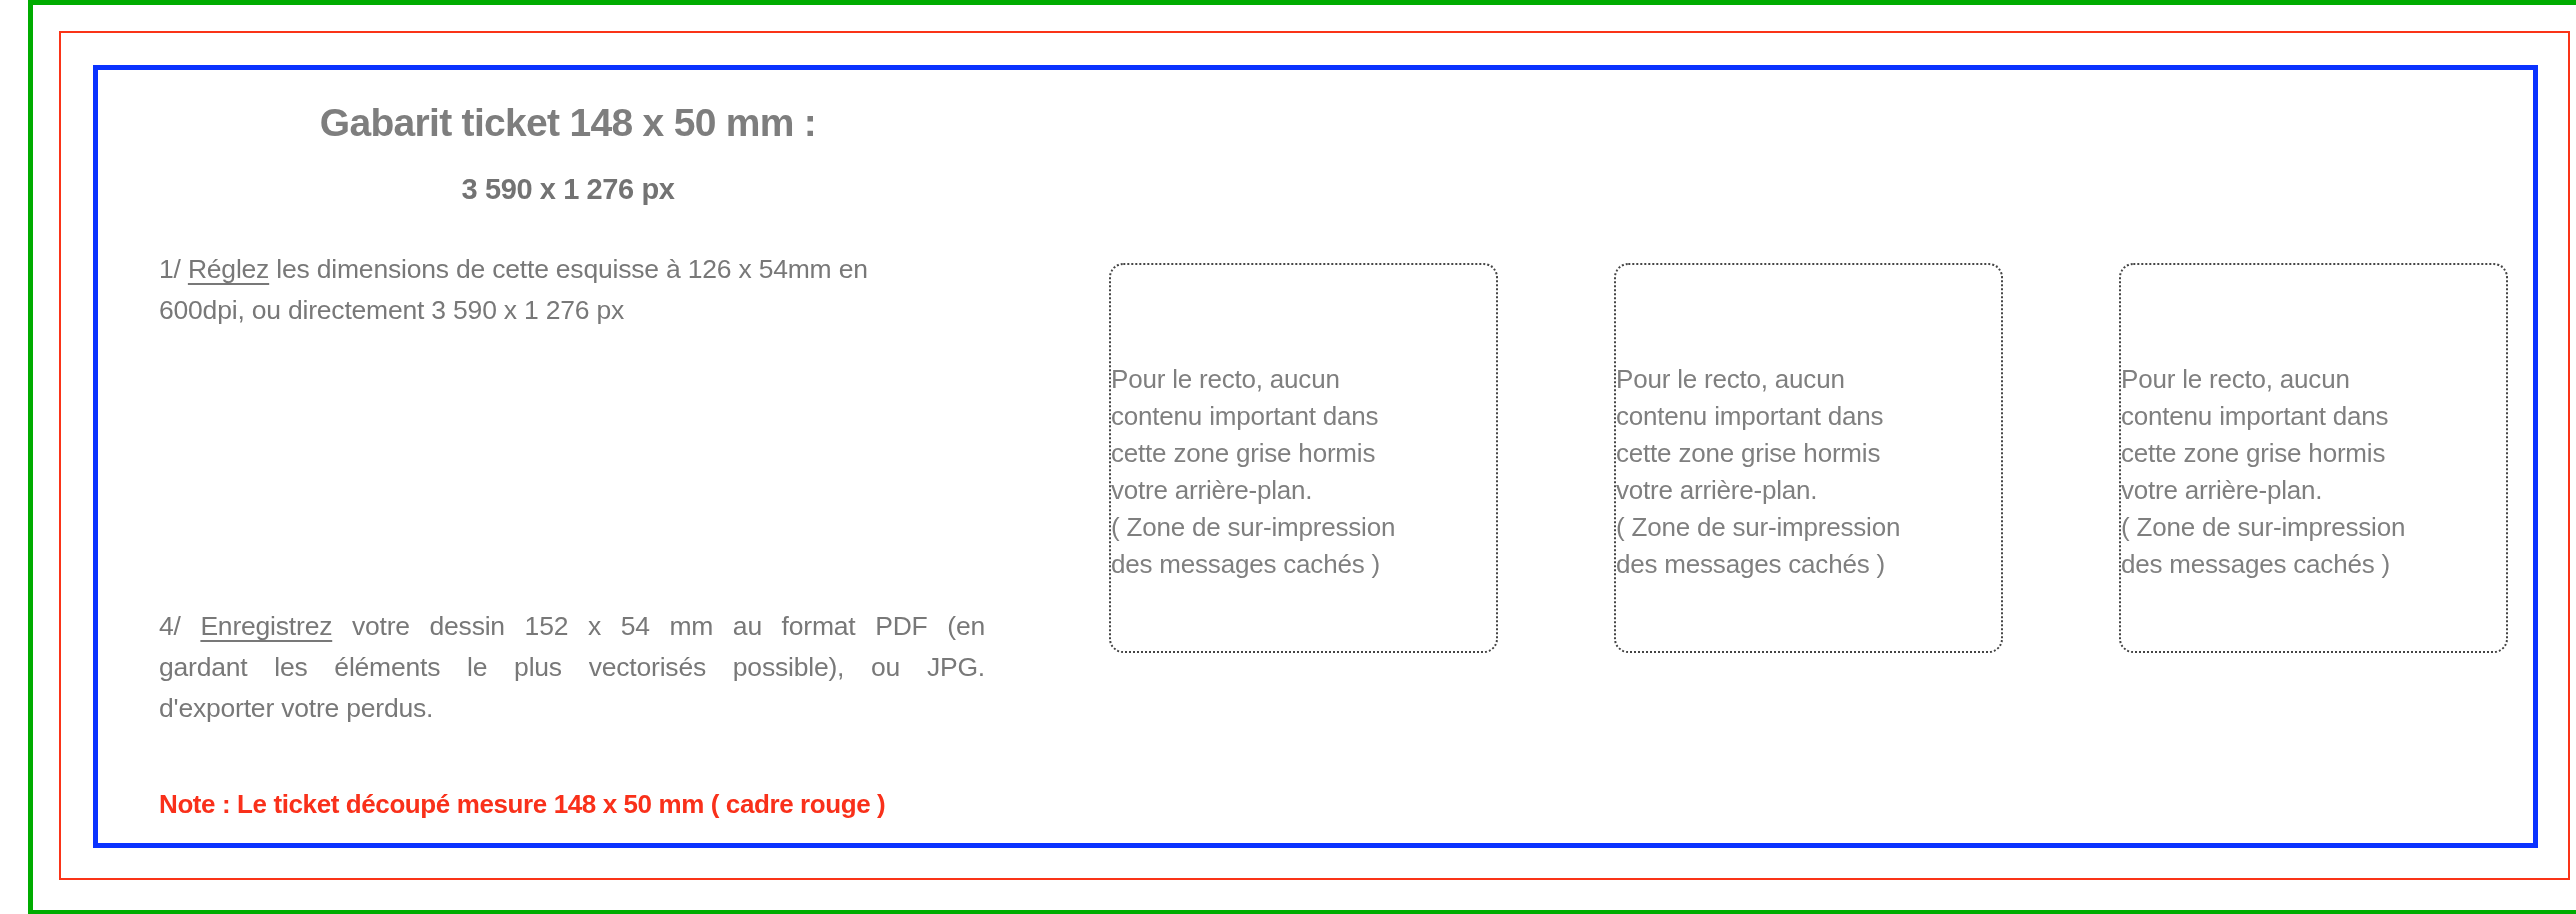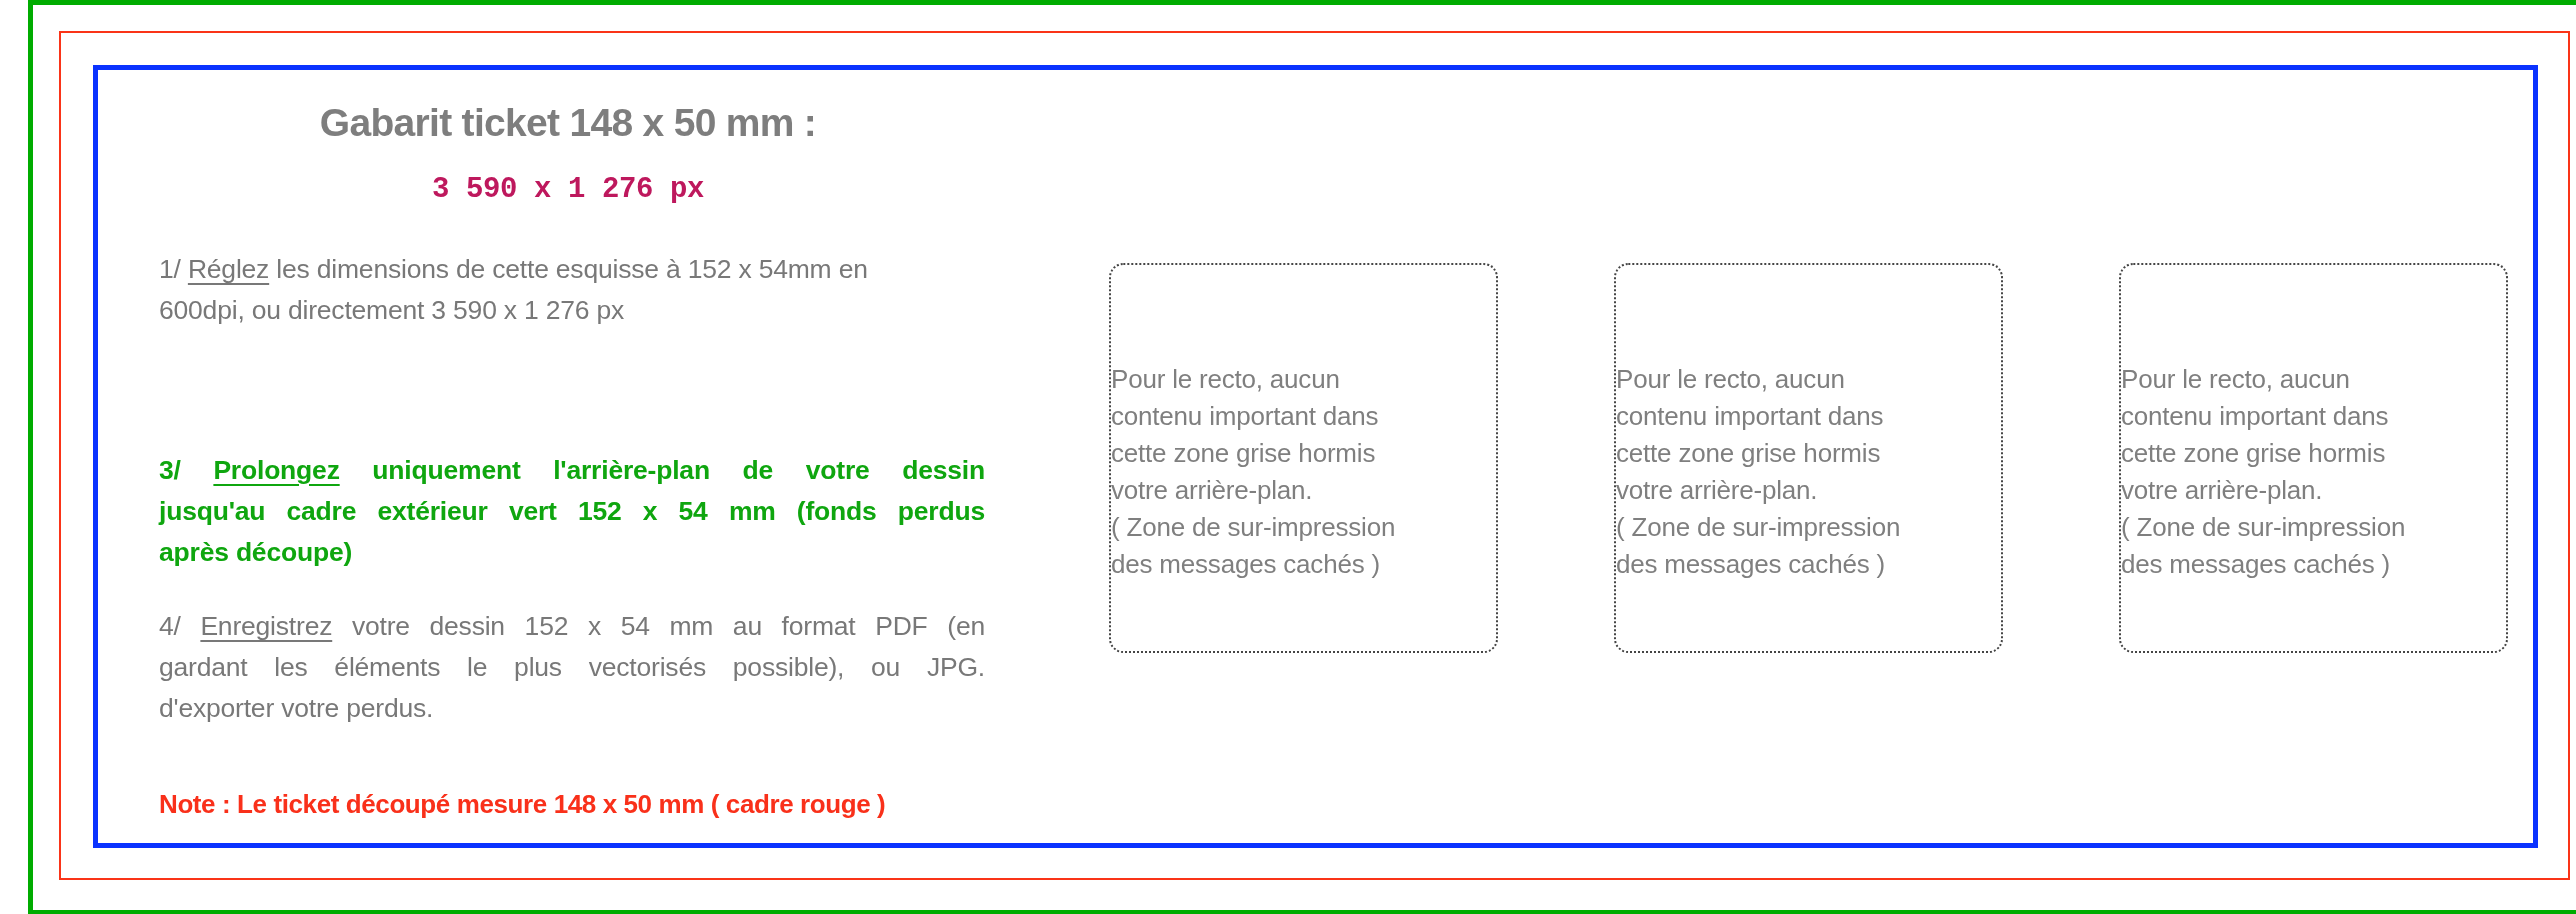--- a/index.html
+++ b/index.html
@@ -22,21 +22,21 @@
 
   
   .title {
     position: absolute; left: 131px; top: 98px; width: 818px;
     text-align: center; font-size: 39px; font-weight: 700;
     letter-spacing: -0.7px; color: #7E7E7E; line-height: 50px;
   }
   .subtitle {
     position: absolute; left: 131px; top: 171px; width: 818px;
     text-align: center; font-size: 29px; font-weight: 600;
-    letter-spacing: -0.4px; color: #be185d; line-height: 37px; font-family: Liberation Mono, monospace;
+    letter-spacing: -0.4px; color: #737373; line-height: 37px;
   }
   .para {
     position: absolute; left: 131px; width: 826px;
     font-size: 26.5px; line-height: 41px; letter-spacing: -0.2px;
   }
   .p1 { top: 249px; }
   .p2 { top: 366px; white-space: nowrap; }
   .p3 { top: 450px; }
   .p4 { top: 606px; }
   .c-gray  { color: #787878; font-weight: 400; }
@@ -69,30 +69,25 @@
 <div class="canvas">
 
   <div class="frame frame-green"></div>
   <div class="frame frame-red"></div>
   <div class="frame frame-blue"></div>
 
   <div class="title">Gabarit ticket 148 x 50 mm :</div>
   <div class="subtitle">3 590 x 1 276 px</div>
 
   <div class="para c-gray p1">
-    <div class="line"><span>1/ </span><span class="u">Réglez</span><span> les dimensions de cette esquisse à 152 x 54mm en</span></div>
+    <div class="line"><span>1/ </span><span class="u">Réglez</span><span> les dimensions de cette esquisse à 126 x 54mm en</span></div>
     <div class="line">600dpi, ou directement 3 590 x 1 276 px</div>
   </div>
 
 
-  <div class="para c-green p3">
-    <div class="line j"><span>3/ </span><span class="u">Prolongez</span><span> uniquement l'arrière-plan de votre dessin</span></div>
-    <div class="line j">jusqu'au cadre extérieur vert 152 x 54 mm (fonds perdus</div>
-    <div class="line">après découpe)</div>
-  </div>
 
   <div class="para c-gray p4">
     <div class="line j"><span>4/ </span><span class="u">Enregistrez</span><span> votre dessin 152 x 54 mm au format PDF (en</span></div>
     <div class="line j">gardant les éléments le plus vectorisés possible), ou JPG.</div>
     <div class="line">d'exporter votre perdus.</div>
   </div>
 
   <div class="note-line">Note : Le ticket découpé mesure 148 x 50 mm ( cadre rouge )</div>
 
   <div class="obox obox-1">

